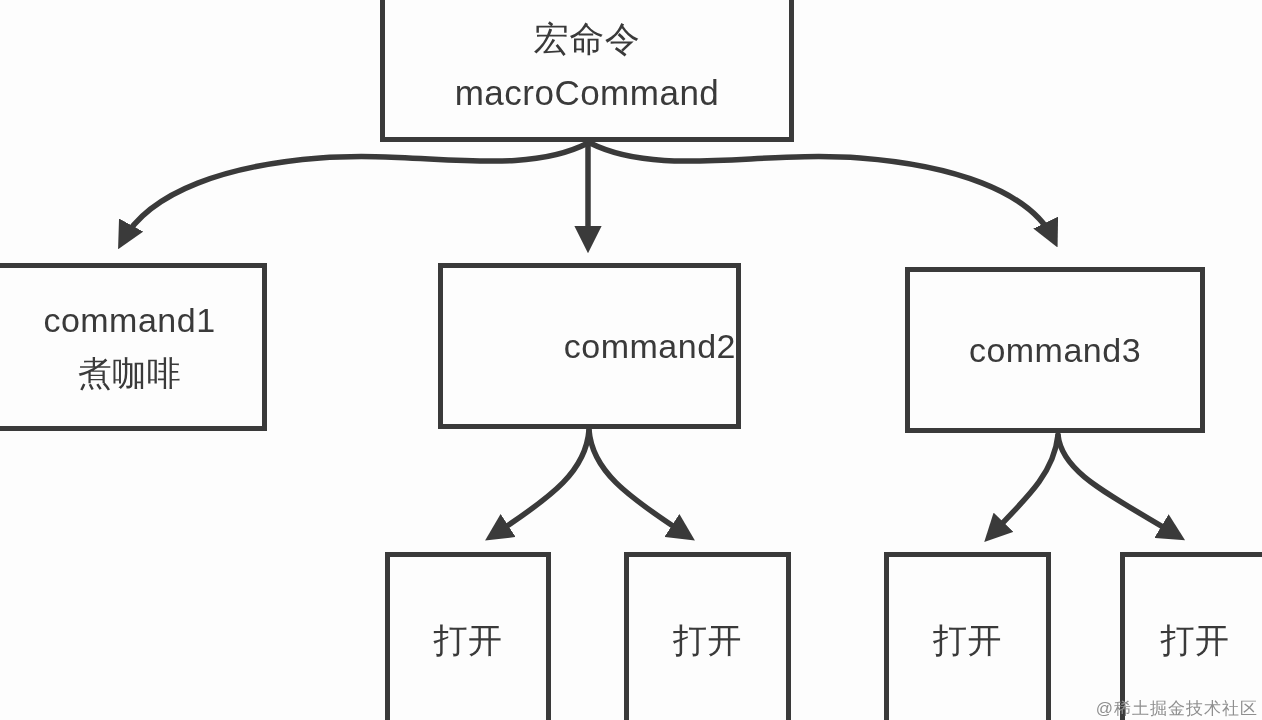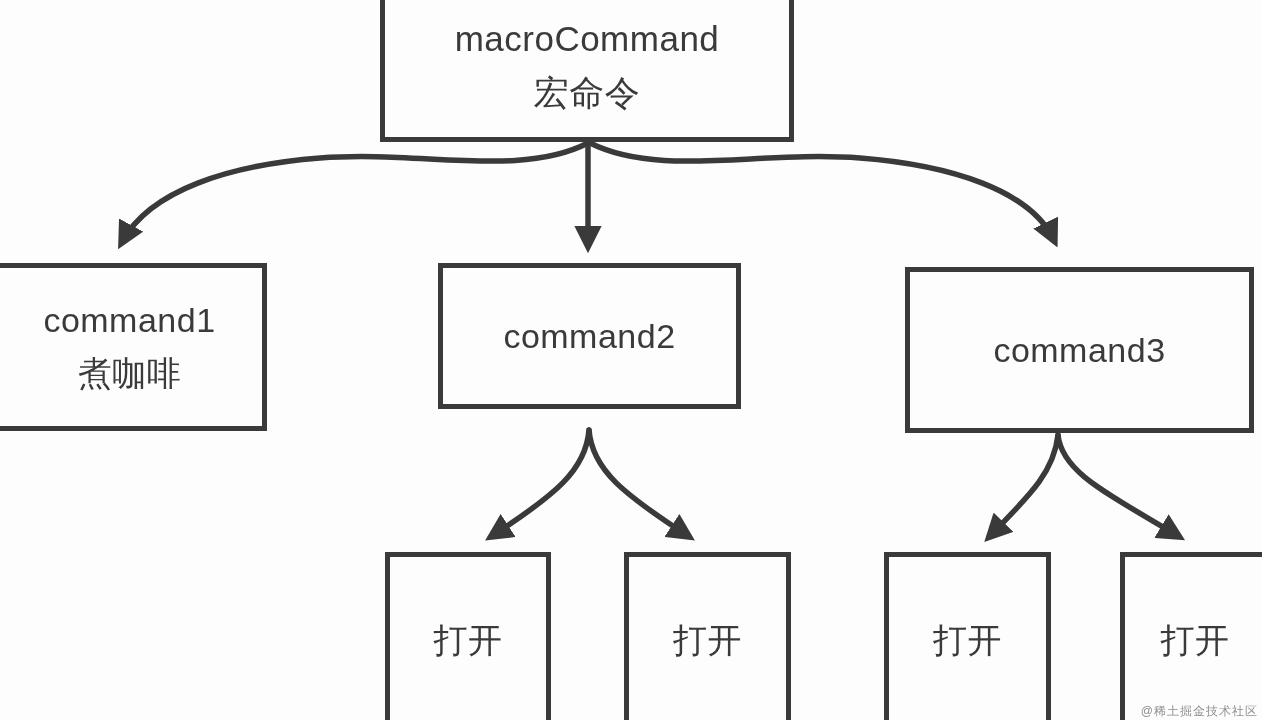--- a/index.html
+++ b/index.html
@@ -32,31 +32,31 @@
     align-items: center;
     justify-content: center;
     text-align: center;
     color: #3a3a3a;
     font-size: 34px;
     line-height: 1.55;
     letter-spacing: 0.5px;
   }
   .node-root     { left: 380px; top: -10px; width: 414px; height: 152px; font-size: 35px; }
   .node-command1 { left: -8px;  top: 263px; width: 275px; height: 168px; }
-  .node-command2 { left: 438px; top: 263px; width: 303px; height: 146px; }
-  .node-command3 { left: 905px; top: 267px; width: 349px; height: 166px; }
+  .node-command2 { left: 438px; top: 263px; width: 303px; height: 166px; align-items: flex-end; }
+  .node-command3 { left: 905px; top: 267px; width: 300px; height: 166px; }
   .node-tv       { left: 385px; top: 552px; width: 166px; height: 176px; }
   .node-speaker  { left: 624px; top: 552px; width: 167px; height: 176px; }
   .node-ac       { left: 884px; top: 552px; width: 167px; height: 176px; }
   .node-computer { left: 1120px; top: 552px; width: 150px; height: 176px; }
   .watermark {
     position: absolute;
     right: 4px;
     bottom: 0px;
-    font-size: 12px;
+    font-size: 17px;
     color: #8f8f8f;
     letter-spacing: 1px;
   }
 </style>
 </head>
 <body>
 
 <div class="canvas">
 
   <svg class="connectors" viewBox="0 0 1262 720" xmlns="http://www.w3.org/2000/svg">
@@ -70,22 +70,22 @@
       <path d="M 588 143 L 588 245" marker-end="url(#arrow)"></path>
       <path d="M 590 143 C 660 178, 760 150, 860 158 C 950 165, 1030 190, 1054 240" marker-end="url(#arrow)"></path>
       <path d="M 589 430 C 586 470, 555 495, 492 536" marker-end="url(#arrow)"></path>
       <path d="M 589 430 C 592 470, 625 495, 688 536" marker-end="url(#arrow)"></path>
       <path d="M 1058 435 C 1054 472, 1030 495, 990 536" marker-end="url(#arrow)"></path>
       <path d="M 1058 435 C 1062 472, 1105 492, 1178 536" marker-end="url(#arrow)"></path>
     </g>
   </svg>
 
   <div class="node node-root">
+    <span>宏命令</span>
     <span>macroCommand</span>
-    <span>宏命令</span>
   </div>
 
   <div class="node node-command1">
     <span>command1</span>
     <span>煮咖啡</span>
   </div>
 
   <div class="node node-command2">
     <span>command2</span>
   </div>

